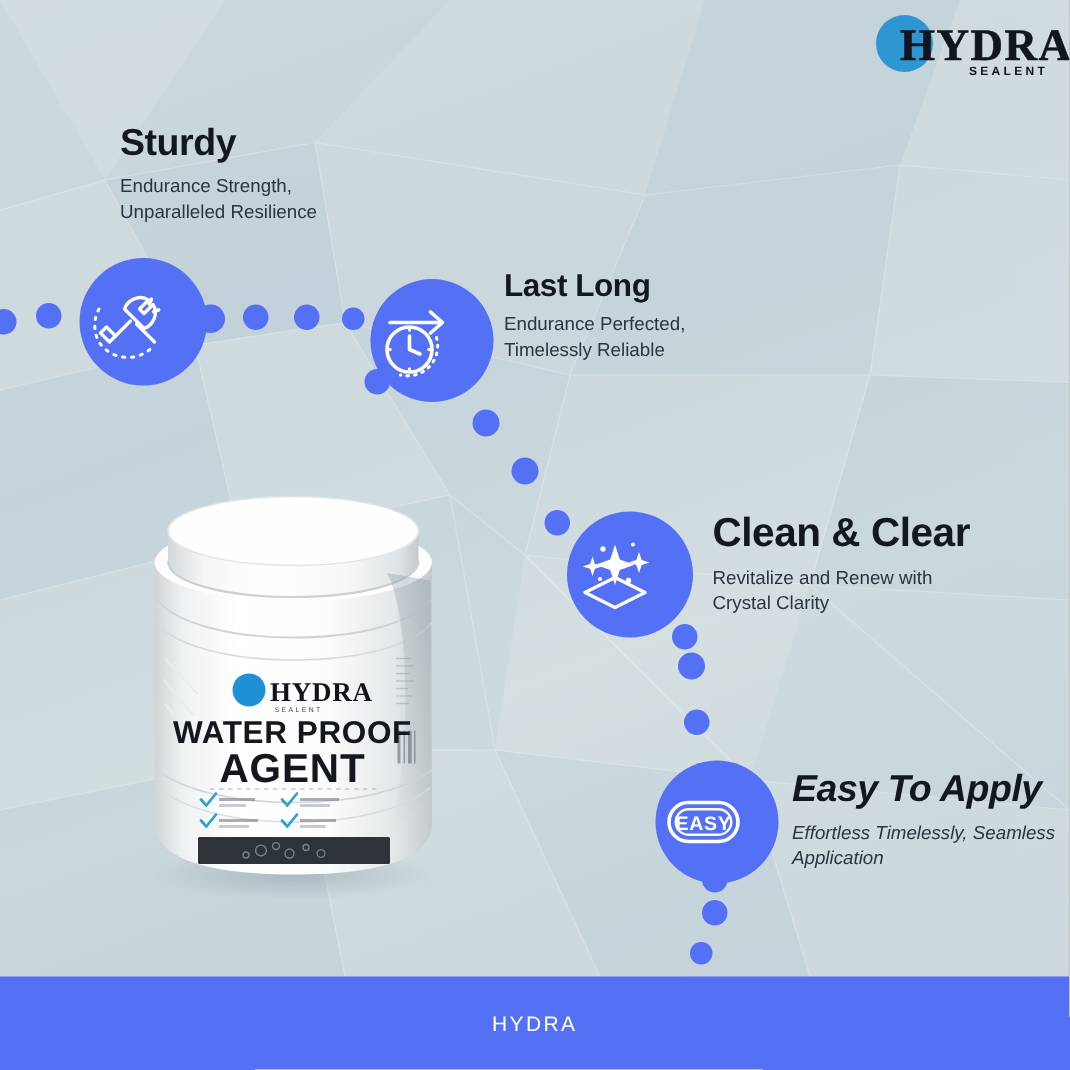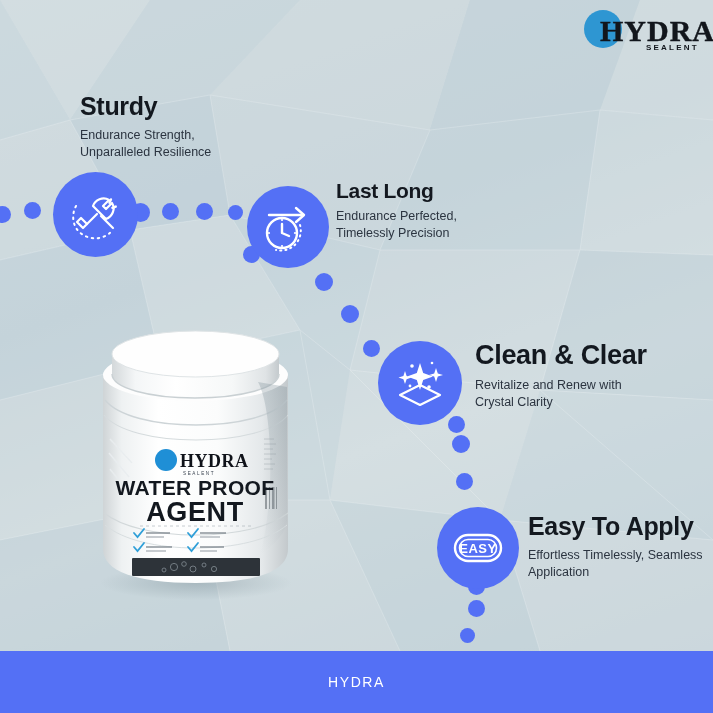--- a/index.html
+++ b/index.html
@@ -53,42 +53,42 @@
     font-weight:bold; color:#13181f;
     letter-spacing:-0.3px;
     line-height:1.1;
   }
   .feat-desc {
     color:#2b3440;
     line-height:1.38;
     margin-top:6px;
   }
 
-  .f1 { left:80px; top:82px;margin-top:11px; }
+  .f1 { left:80px; top:82px; }
   .f1 .feat-title { font-size:25px; }
   .f1 .feat-desc  { font-size:12.5px; }
 
   .f2 { left:336px; top:179px; }
   .f2 .feat-title { font-size:21px; }
   .f2 .feat-desc  { font-size:12.5px; }
 
   .f3 { left:475px; top:341px; }
   .f3 .feat-title { font-size:27px; }
   .f3 .feat-desc  { font-size:12.5px; }
 
-  .f4 { left:528px; top:513px; }
+  .f4 { left:528px; top:513px;font-style:italic; }
   .f4 .feat-title { font-size:25px; }
   .f4 .feat-desc  { font-size:12.5px; }
 
   
   .badge {
     position:absolute;
     border-radius:50%;
     background:#5470f5;
-    display:flex; align-items:center; justify-content:center;
+    display:flex; align-items:center; 
   }
   .badge svg { display:block; }
   .b1 { left:53px;  top:172px; width:85px;  height:85px; }
   .b2 { left:247px; top:186px; width:82px;  height:82px; }
   .b3 { left:378px; top:341px; width:84px;  height:84px; }
   .b4 { left:437px; top:507px; width:82px;  height:82px; }
 
   .nub {
     position:absolute; border-radius:50%;
     background:#5470f5;
@@ -259,21 +259,21 @@
 
   <div class="feat f1">
     <div class="feat-title">Sturdy</div>
     <div class="feat-desc" style="white-space:pre-line">Endurance Strength,
 Unparalleled Resilience</div>
   </div>
 
   <div class="feat f2">
     <div class="feat-title">Last Long</div>
     <div class="feat-desc" style="white-space:pre-line">Endurance Perfected,
-Timelessly Precision</div>
+Timelessly Reliable</div>
   </div>
 
   <div class="feat f3">
     <div class="feat-title">Clean &amp; Clear</div>
     <div class="feat-desc" style="white-space:pre-line">Revitalize and Renew with
 Crystal Clarity</div>
   </div>
 
   <div class="feat f4">
     <div class="feat-title">Easy To Apply</div>

